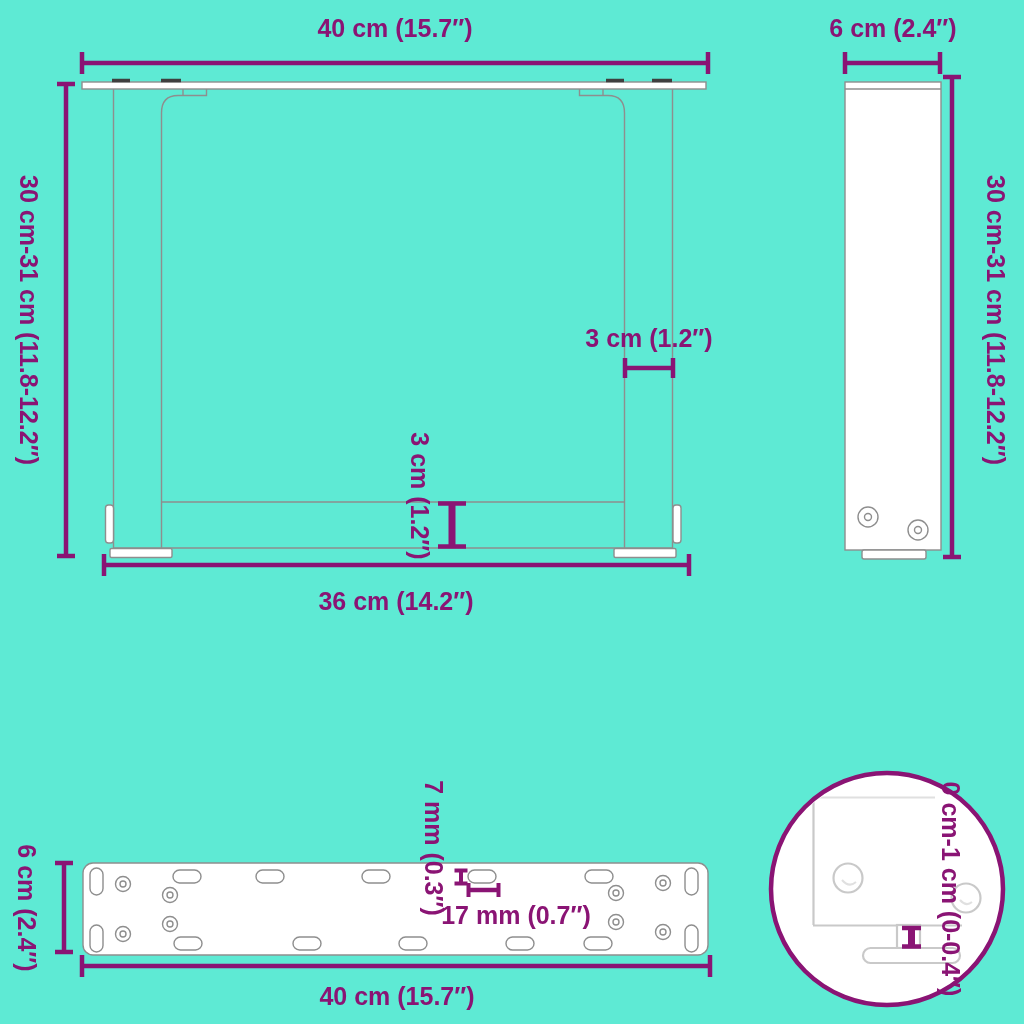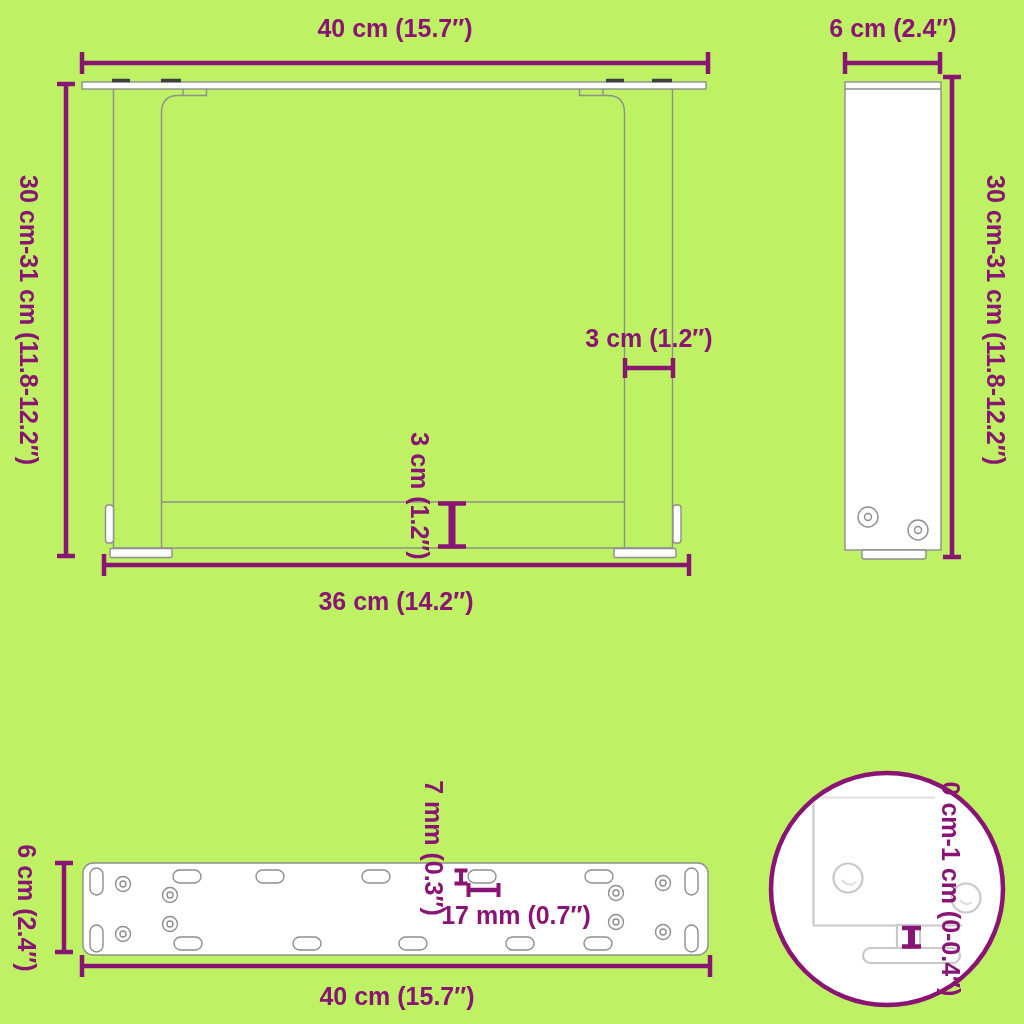--- a/index.html
+++ b/index.html
@@ -4,21 +4,21 @@
 <style>
   html, body {
     margin: 0;
     padding: 0;
     background: #ffffff;
   }
   .canvas {
     width: 1024px;
     height: 1024px;
     position: relative;
-    background: #bef264;
+    background: #5eead4;
   }
   svg { display: block; }
   .dim-label {
     font-family: "Liberation Sans", "DejaVu Sans", sans-serif;
     font-size: 25px;
     font-weight: bold;
     fill: #8a1474;
   }
   .dim-line { stroke: #8a1474; stroke-width: 4.5; fill: none; }
   .dim-line-thick { stroke: #8a1474; stroke-width: 7; fill: none; }

